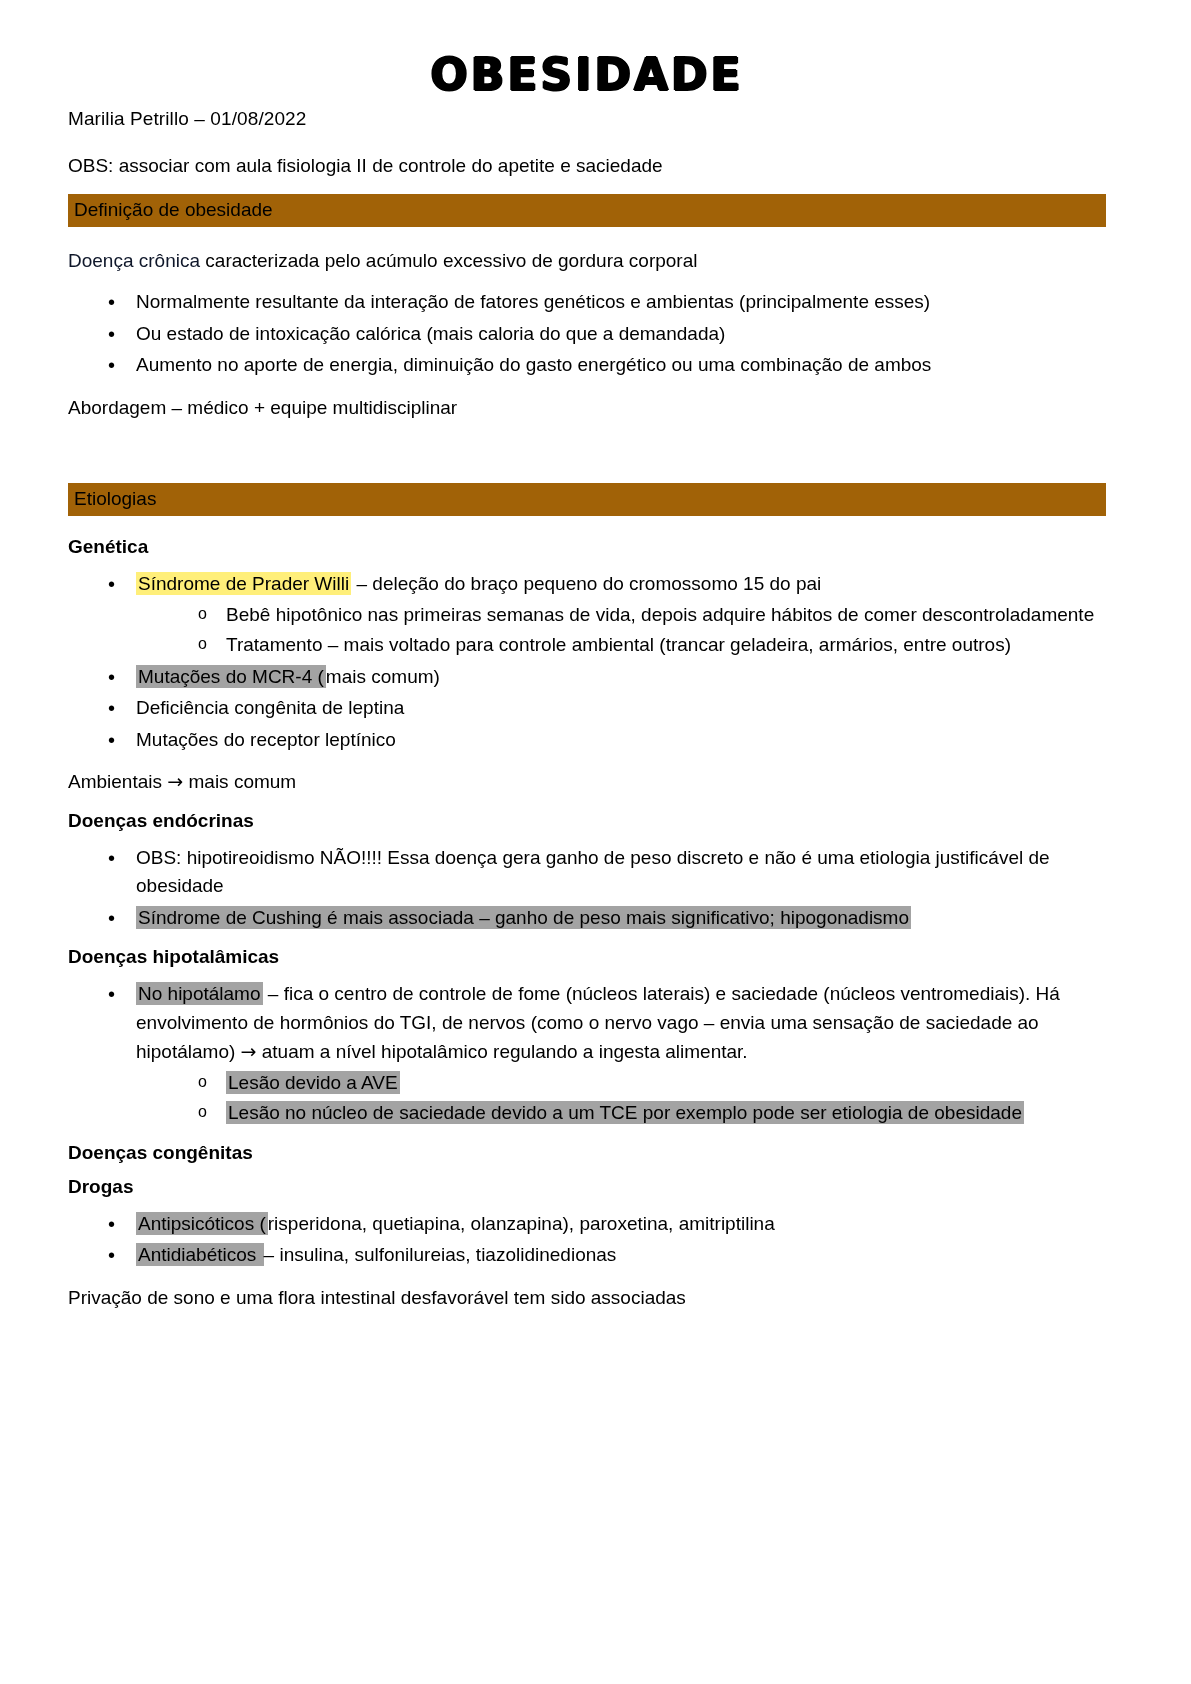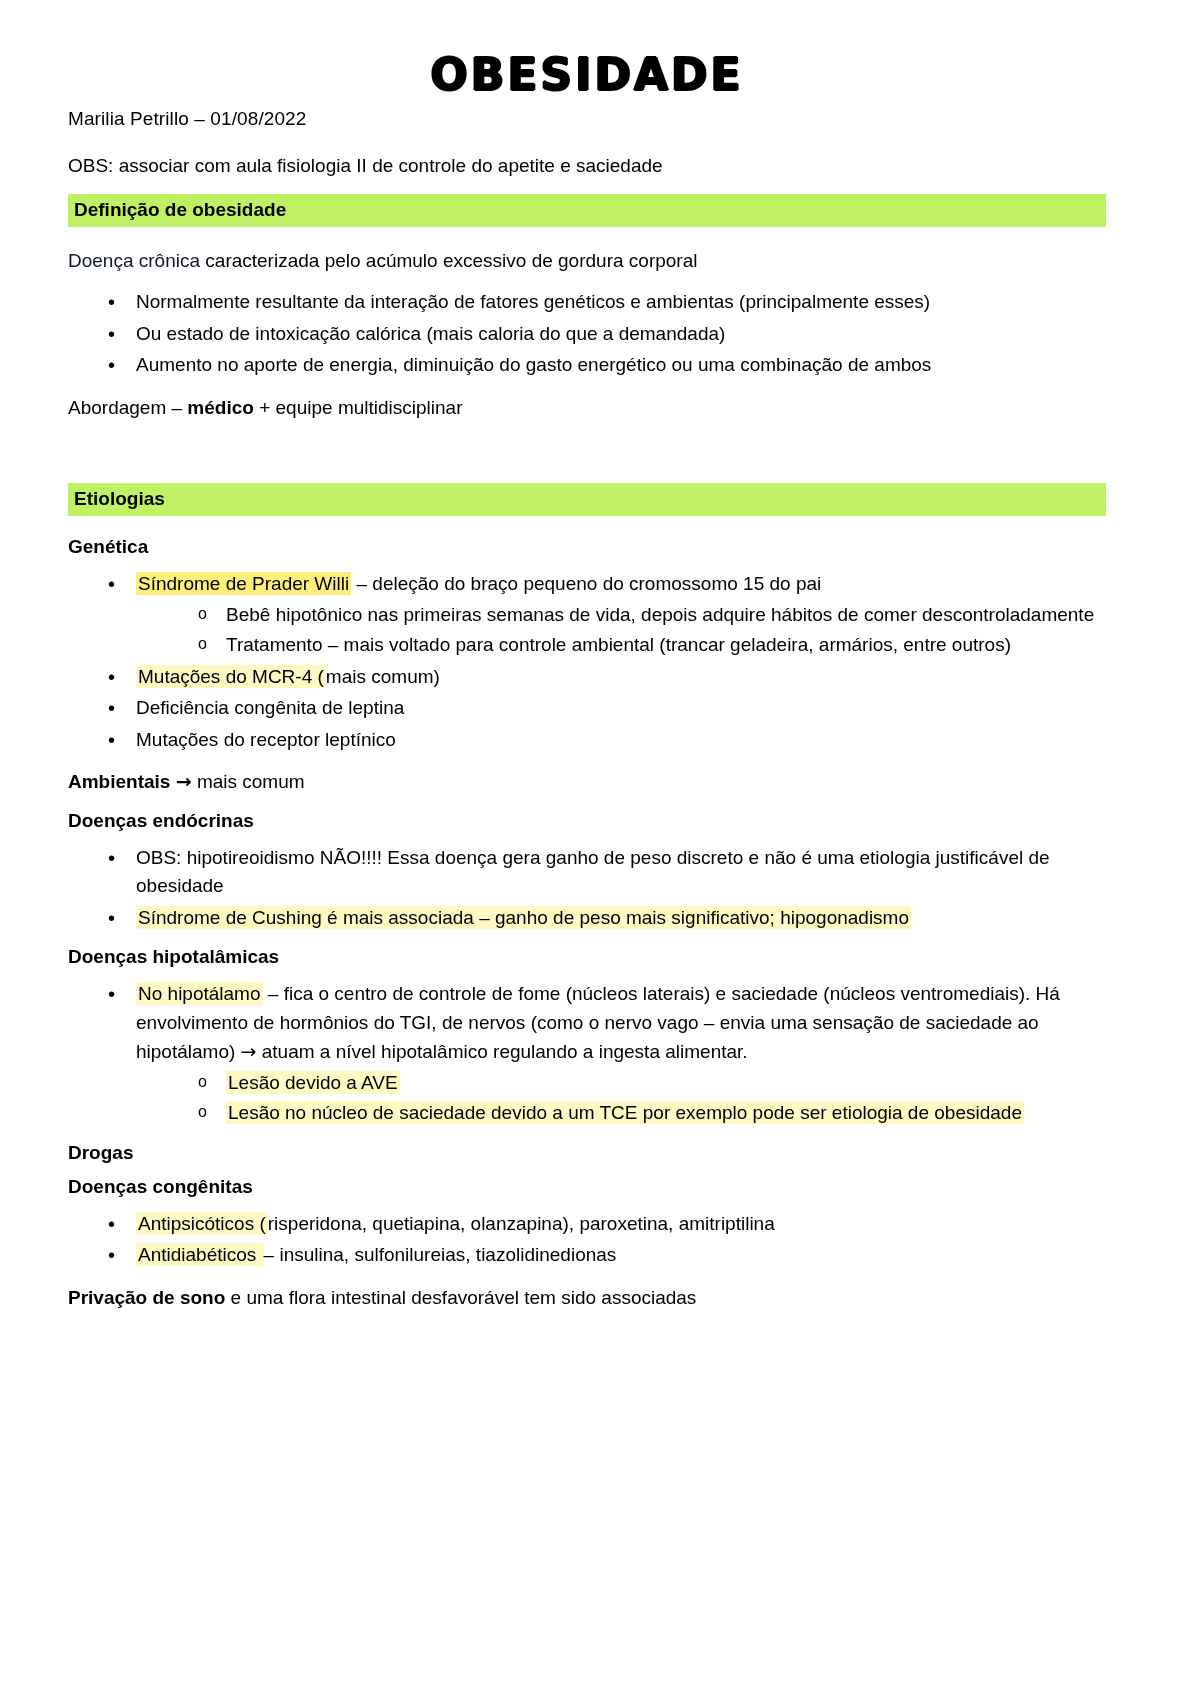--- a/index.html
+++ b/index.html
@@ -47,23 +47,23 @@
   
   .para {
     font-size: 19px;
     line-height: 1.45;
     margin: 0 0 14px 0;
   }
   .spacer-lg { height: 48px; }
 
   
   .section-bar {
-    background: #bef264;
-    font-size: 19px;
-    font-weight: 700;
+    background: #a16207;
+    font-size: 19px;
+    font-weight: 400;
     padding: 5px 6px 6px 6px;
     margin: 0 0 20px 0;
     width: 100%;
     box-sizing: border-box;
   }
 
   .sub-head {
     font-size: 19px;
     font-weight: 700;
     margin: 0 0 12px 0;
@@ -105,24 +105,24 @@
   ul.lvl2 > li::before {
     content: "o";
     position: absolute;
     left: 2px;
     top: 0;
     font-size: 16px;
     line-height: 1.6;
   }
 
   
-  .hl { background: #fef9c3; padding: 1px 2px; }
+  .hl { background: #a3a3a3; padding: 1px 2px; }
   .hl-soft { background: #ffef7a; padding: 1px 2px; }
   .red { color: #0f172a; }
-  .b { font-weight: 700; }
+  .b { font-weight: 400; }
   .arrow { font-family: "DejaVu Sans", sans-serif; }
 </style>
 </head>
 <body>
 
 <div class="page">
 
   <h1 class="doc-title">OBESIDADE</h1>
   <div class="byline">Marilia Petrillo – 01/08/2022</div>
 
@@ -184,24 +184,24 @@
   <ul class="lvl1">
     <li>
       <span class="hl">No hipotálamo</span><span> – fica o centro de controle de fome (núcleos laterais) e saciedade (núcleos ventromediais). Há envolvimento de hormônios do TGI, de nervos (como o nervo vago – envia uma sensação de saciedade ao hipotálamo) </span><span class="arrow">→</span><span> atuam a nível hipotalâmico regulando a ingesta alimentar.</span>
       <ul class="lvl2">
         <li><span class="hl">Lesão devido a AVE</span></li>
         <li><span class="hl">Lesão no núcleo de saciedade devido a um TCE por exemplo pode ser etiologia de obesidade</span></li>
       </ul>
     </li>
   </ul>
 
+  <div class="sub-head">Doenças congênitas</div>
+
   <div class="sub-head">Drogas</div>
 
-  <div class="sub-head">Doenças congênitas</div>
-
   <ul class="lvl1">
     <li>
       <span class="hl">Antipsicóticos (</span><span>risperidona, quetiapina, olanzapina), paroxetina, amitriptilina</span>
     </li>
     <li>
       <span class="hl">Antidiabéticos </span><span>– insulina, sulfonilureias, tiazolidinedionas</span>
     </li>
   </ul>
 
   <p class="para">

